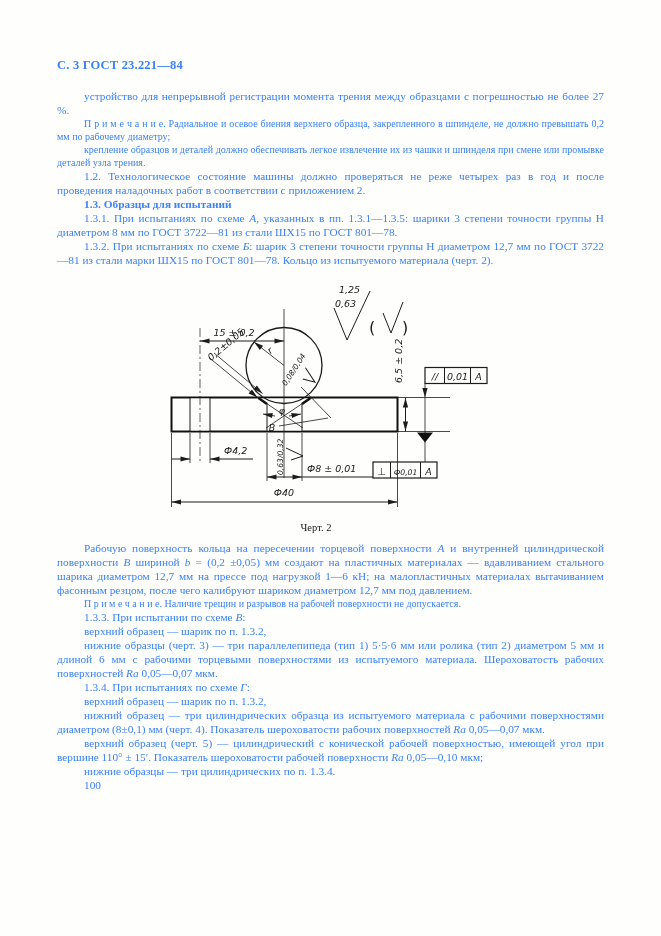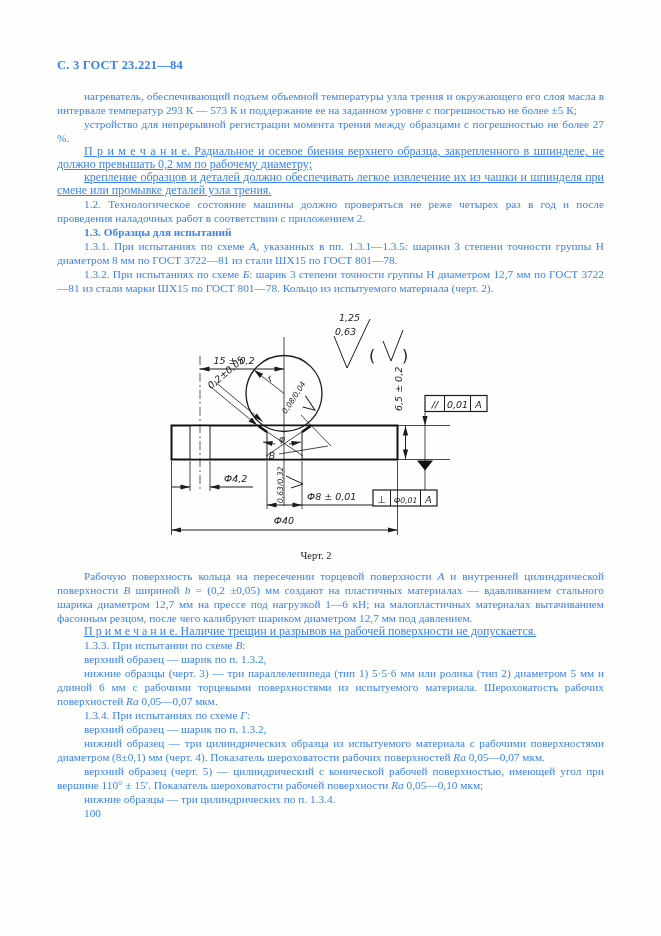--- a/index.html
+++ b/index.html
@@ -2,21 +2,21 @@
 <html><head>
 <meta charset="utf-8">
 <style>
   html,body{margin:0;padding:0;background:#e8e8e6;}
   .page{position:relative;width:661px;height:936px;background:#fefefdff;background:#fefefd;
         font-family:"Liberation Serif",serif;color:#3b82f6;overflow:hidden;
         box-shadow:0 0 4px rgba(0,0,0,.25);}
   .content{position:absolute;left:57px;top:58px;width:547px;}
   .hdr{font-weight:bold;font-size:12.5px;letter-spacing:.2px;margin:0 0 16px 0;}
   p.t{margin:0;text-indent:27px;font-size:11.3px;line-height:14px;text-align:justify;}
-  p.note{font-size:12px;line-height:13.1px;text-decoration:underline;}
+  p.note{font-size:10px;line-height:13.1px;}
   p.b{font-weight:bold;}
   .it{font-style:italic;}
   .bd{font-weight:bold;}
   .fig{display:block;margin:5px 0 3px 0;}
   .pageno{text-align:center;font-size:11px;margin-top:14px;text-indent:0;}
   svg text{fill:#1a1a1a;}
   .dtxt{font-family:"DejaVu Sans",sans-serif;font-style:italic;font-size:9.5px;}
   .dtxt-sm{font-family:"DejaVu Sans",sans-serif;font-style:italic;font-size:7.6px;}
   .dtxt-cap{font-family:"Liberation Serif",serif;font-size:10.5px;font-style:normal;}
   .ln{stroke:#1c1c1c;stroke-width:1;fill:none;}
@@ -25,21 +25,20 @@
   .xthick{stroke:#111;stroke-width:2.6;fill:none;}
 </style>
 </head>
 <body>
 
 <div class="page">
   <div class="content">
 
     <p class="hdr">С. 3 ГОСТ 23.221—84</p>
 
-    <p class="t"><span>нагреватель, обеспечивающий подъем объемной температуры узла трения и окружающего его слоя масла в интервале температур 293 К — 573 К и поддержание ее на заданном уровне с погрешностью не более ±5 К;</span></p>
     <p class="t"><span>устройство для непрерывной регистрации момента трения между образцами с погрешностью не более 27 %.</span></p>
     <p class="t note"><span>П р и м е ч а н и е.  Радиальное и осевое биения верхнего образца, закрепленного в шпинделе, не должно превышать 0,2 мм по рабочему диаметру;</span></p>
     <p class="t note"><span>крепление образцов и деталей должно обеспечивать легкое извлечение их из чашки и шпинделя при смене или промывке деталей узла трения.</span></p>
     <p class="t"><span>1.2. Технологическое состояние машины должно проверяться не реже четырех раз в год и после проведения наладочных работ в соответствии с приложением 2.</span></p>
     <p class="t b"><span class="bd">1.3. Образцы для испытаний</span></p>
     <p class="t"><span>1.3.1. При испытаниях по схеме </span><span class="it">А</span><span>, указанных в пп. 1.3.1—1.3.5: шарики 3 степени точности группы Н диаметром 8 мм по ГОСТ 3722—81 из стали ШХ15 по ГОСТ 801—78.</span></p>
     <p class="t"><span>1.3.2. При испытаниях по схеме </span><span class="it">Б</span><span>: шарик 3 степени точности группы Н диаметром 12,7 мм по ГОСТ 3722—81 из стали марки ШХ15 по ГОСТ 801—78. Кольцо из испытуемого материала (черт. 2).</span></p>
 
     <svg class="fig" width="547" height="266" viewBox="57 321 547 266" xmlns="http://www.w3.org/2000/svg">
       <defs>

